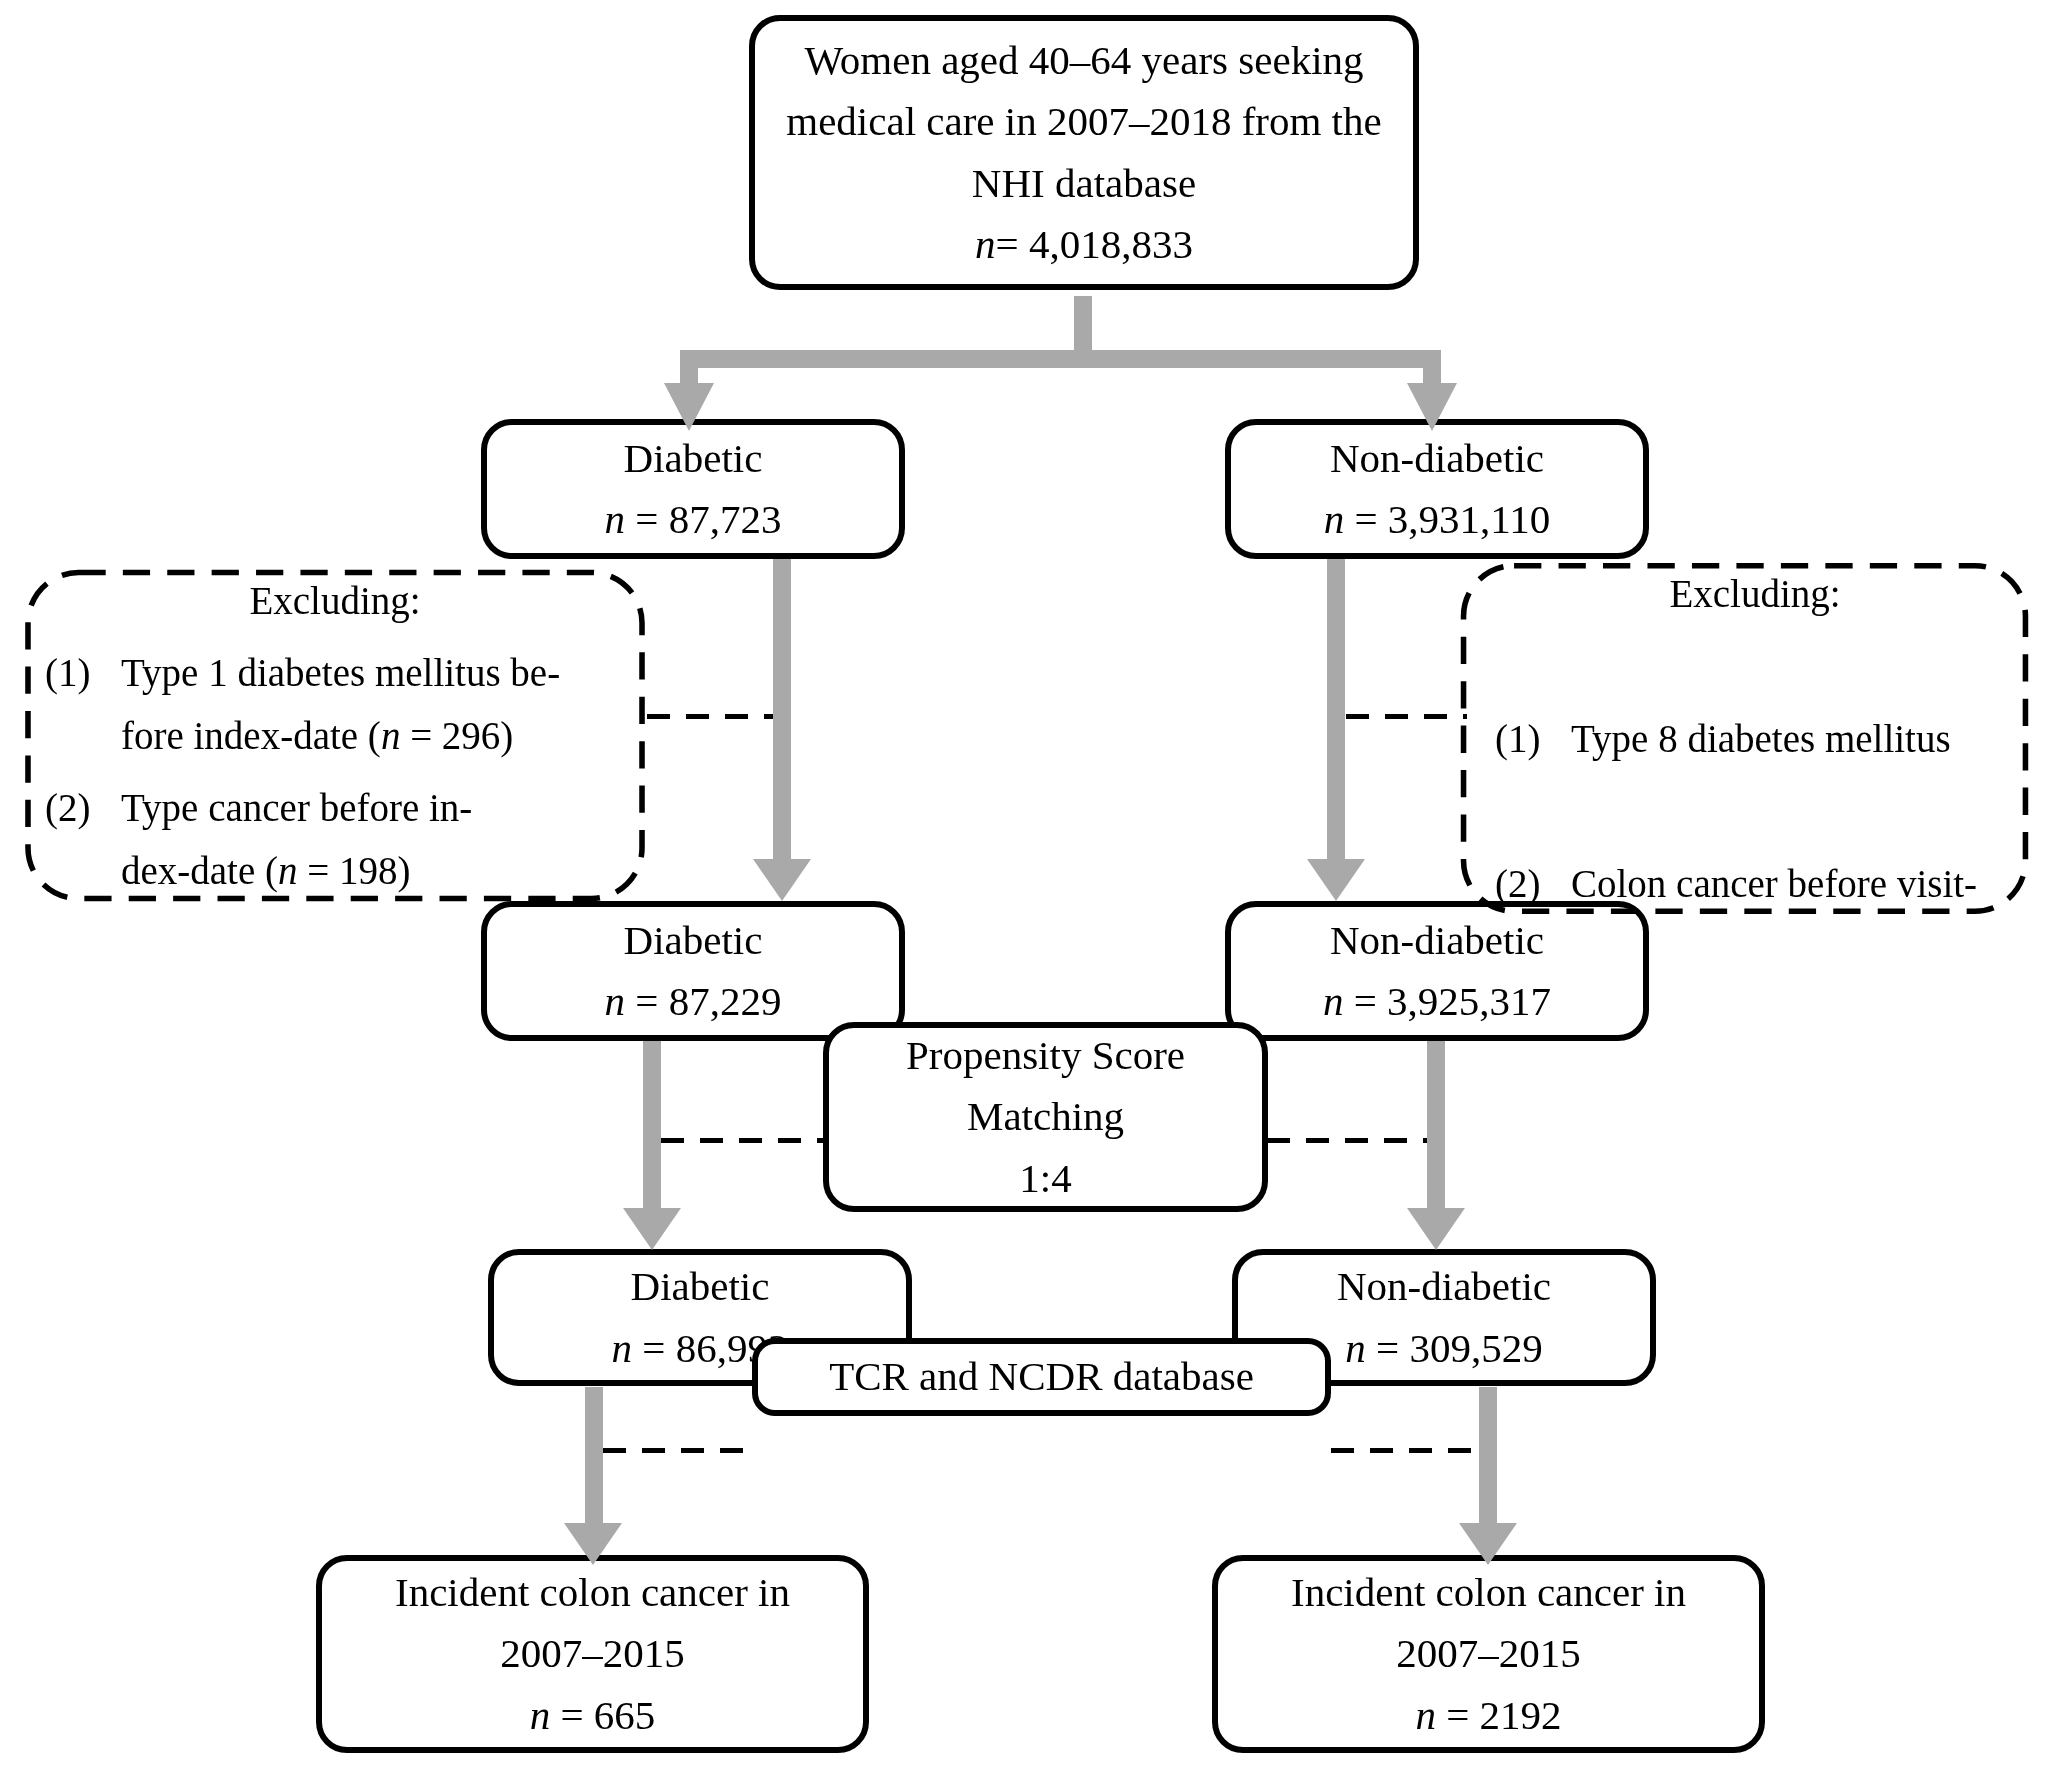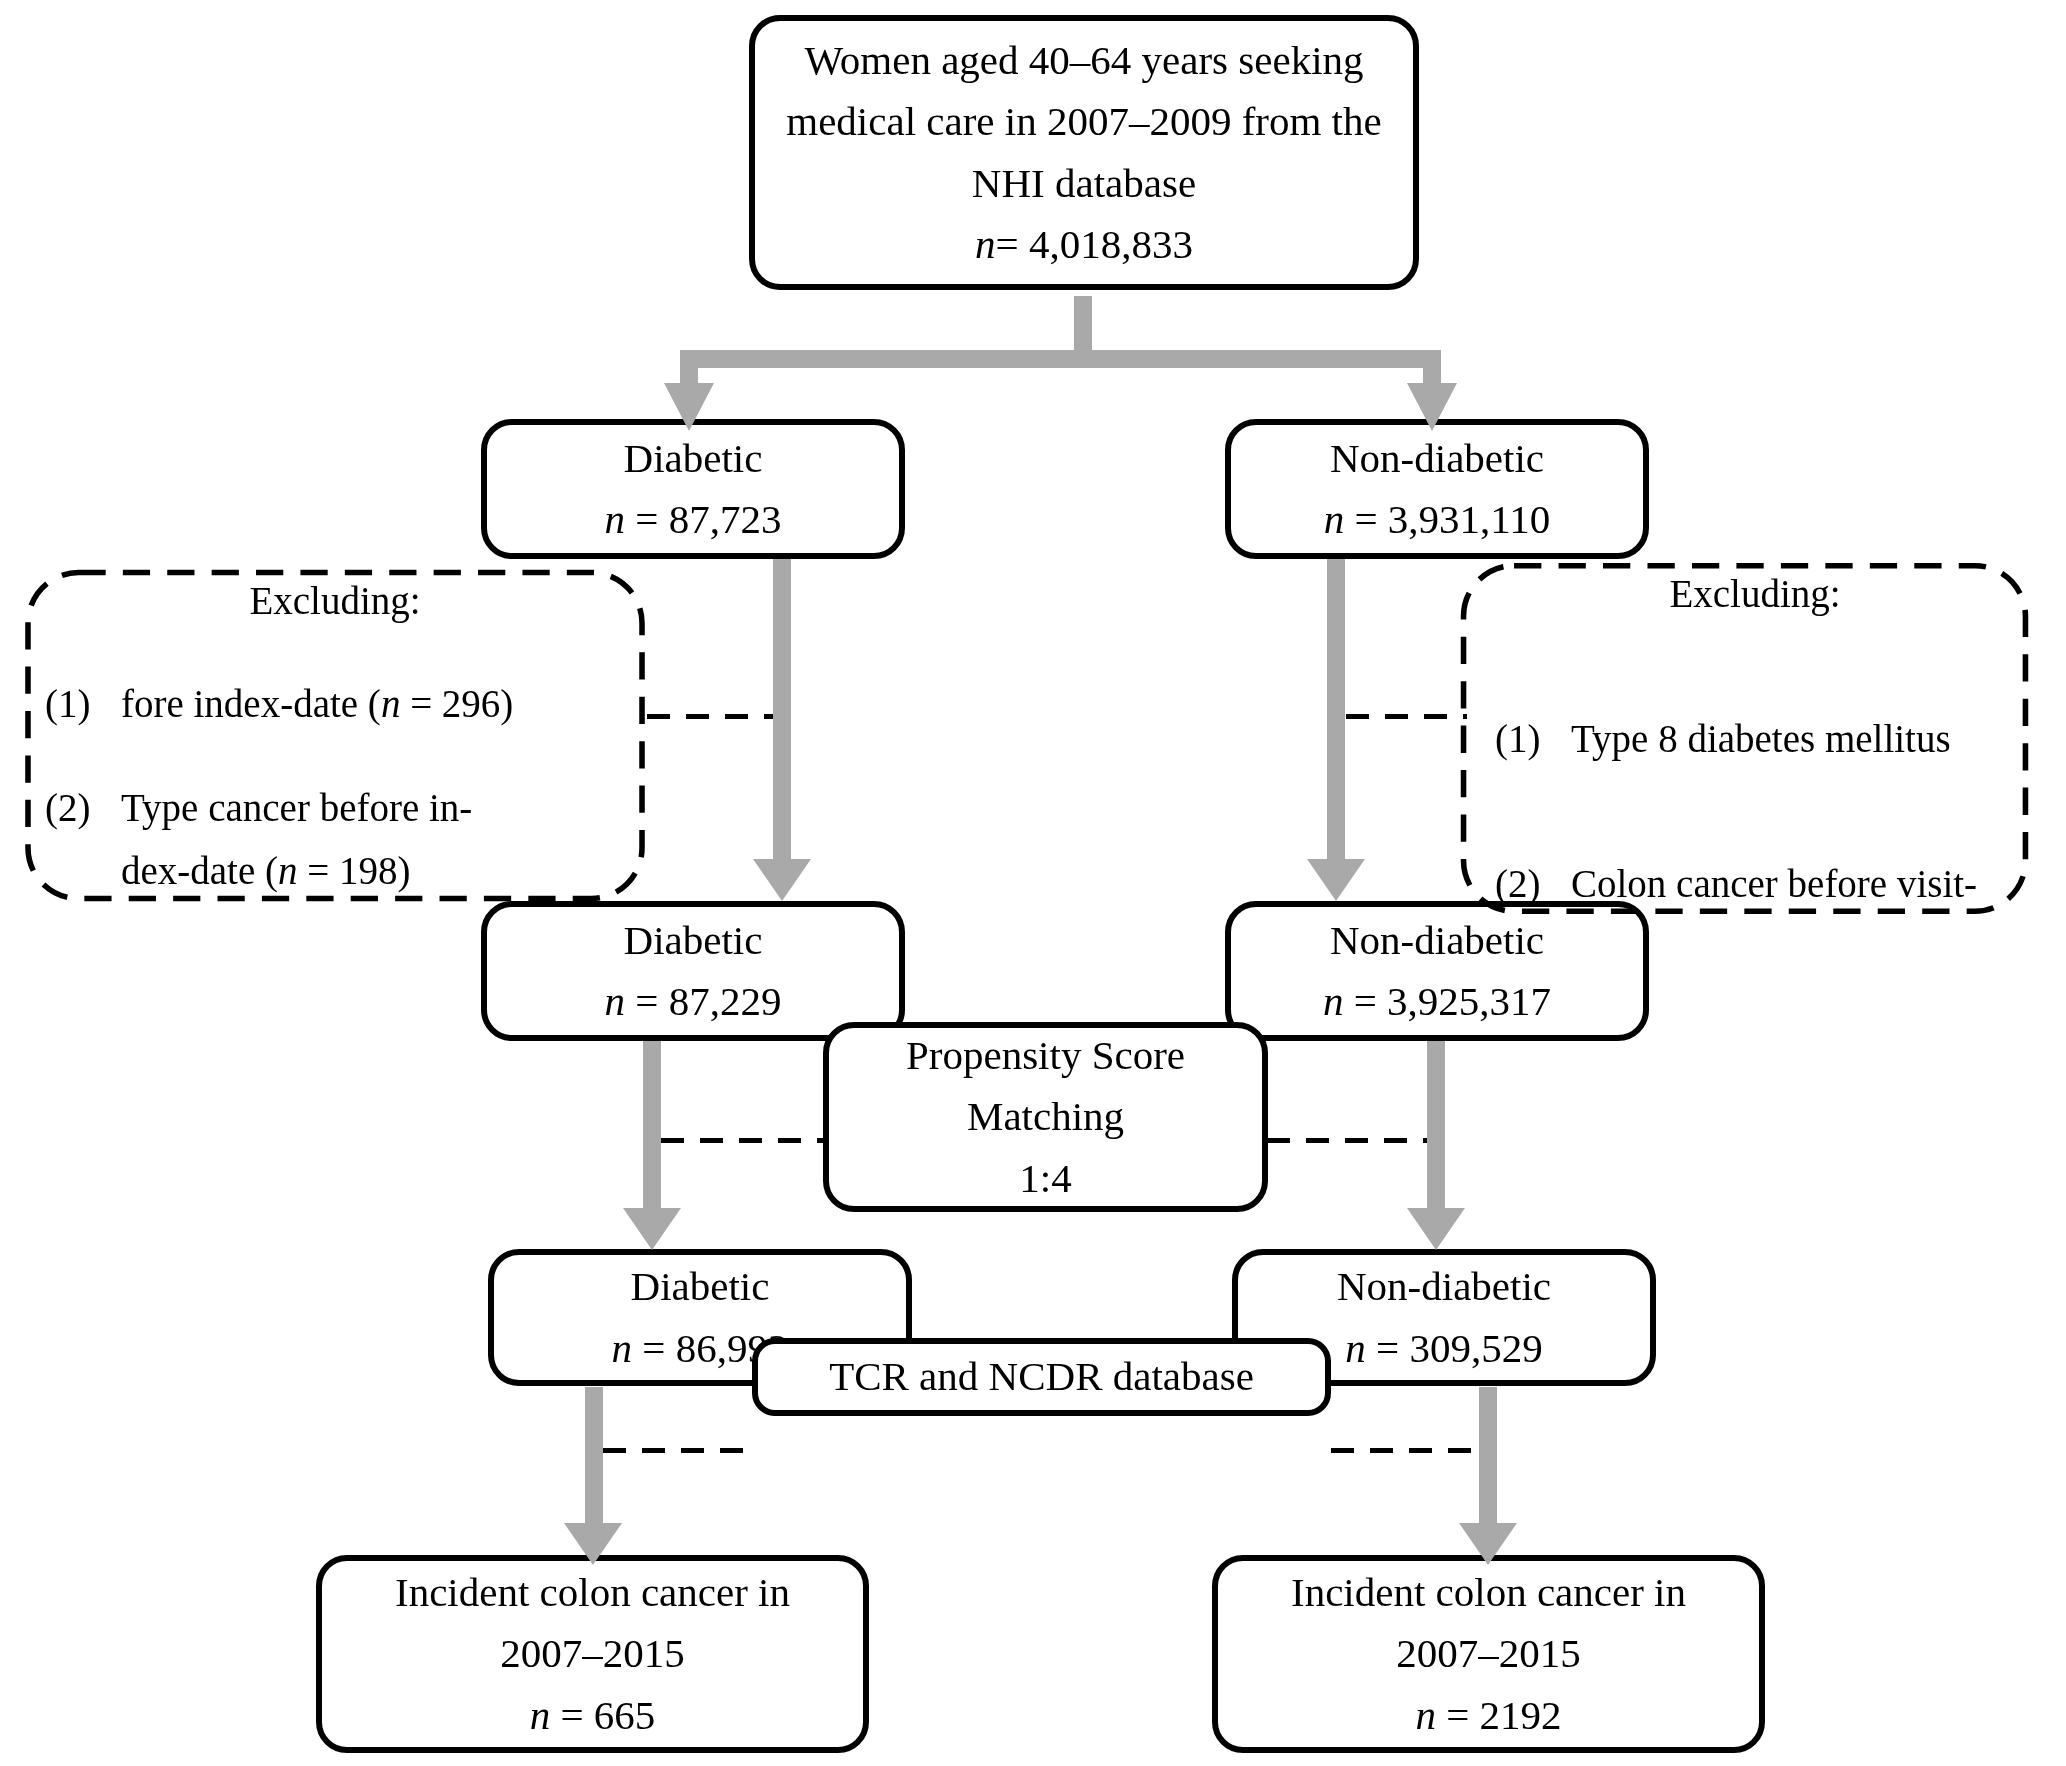--- a/index.html
+++ b/index.html
@@ -26,21 +26,21 @@
     background:repeating-linear-gradient(90deg,#000 0,#000 23px,transparent 23px,transparent 39px);}
   i{font-style:italic;}
 </style>
 </head>
 <body>
 
 <div id="canvas">
 
   <div class="box solid" style="left:749px;top:15px;width:670px;height:275px;">
       <div class="tl">Women aged 40–64 years seeking</div>
-      <div class="tl">medical care in 2007–2009 from the</div>
+      <div class="tl">medical care in 2007–2018 from the</div>
       <div class="tl">NHI database</div>
       <div class="tl"><i>n</i>= 4,018,833</div>
     </div>
 
   <div class="box solid" style="left:481px;top:419px;width:424px;height:140px;">
       <div class="tl">Diabetic</div>
       <div class="tl"><i>n</i> = 87,723</div>
     </div>
 
   <div class="box solid" style="left:1225px;top:419px;width:424px;height:140px;">
@@ -91,20 +91,21 @@
     </div>
 
   <div class="dashedbox" style="left:24px;top:569px;width:622px;height:333px;">
     <svg width="622" height="333" viewBox="0 0 1231 660">
       <rect x="7" y="7" width="1217" height="646" rx="100" fill="none" stroke="#000" stroke-width="11" stroke-dasharray="54 34"></rect>
     </svg>
     <div class="extitle tl">Excluding:</div>
     <div class="item">
       <span class="marker">(1)</span>
       <div class="itext">
+          <div class="tl">Type 1 diabetes mellitus be-</div>
           <div class="tl">fore index-date (<i>n</i> = 296)</div>
         </div>
     </div>
     <div class="item">
       <span class="marker">(2)</span>
       <div class="itext">
           <div class="tl">Type cancer before in-</div>
           <div class="tl">dex-date (<i>n</i> = 198)</div>
         </div>
     </div>

